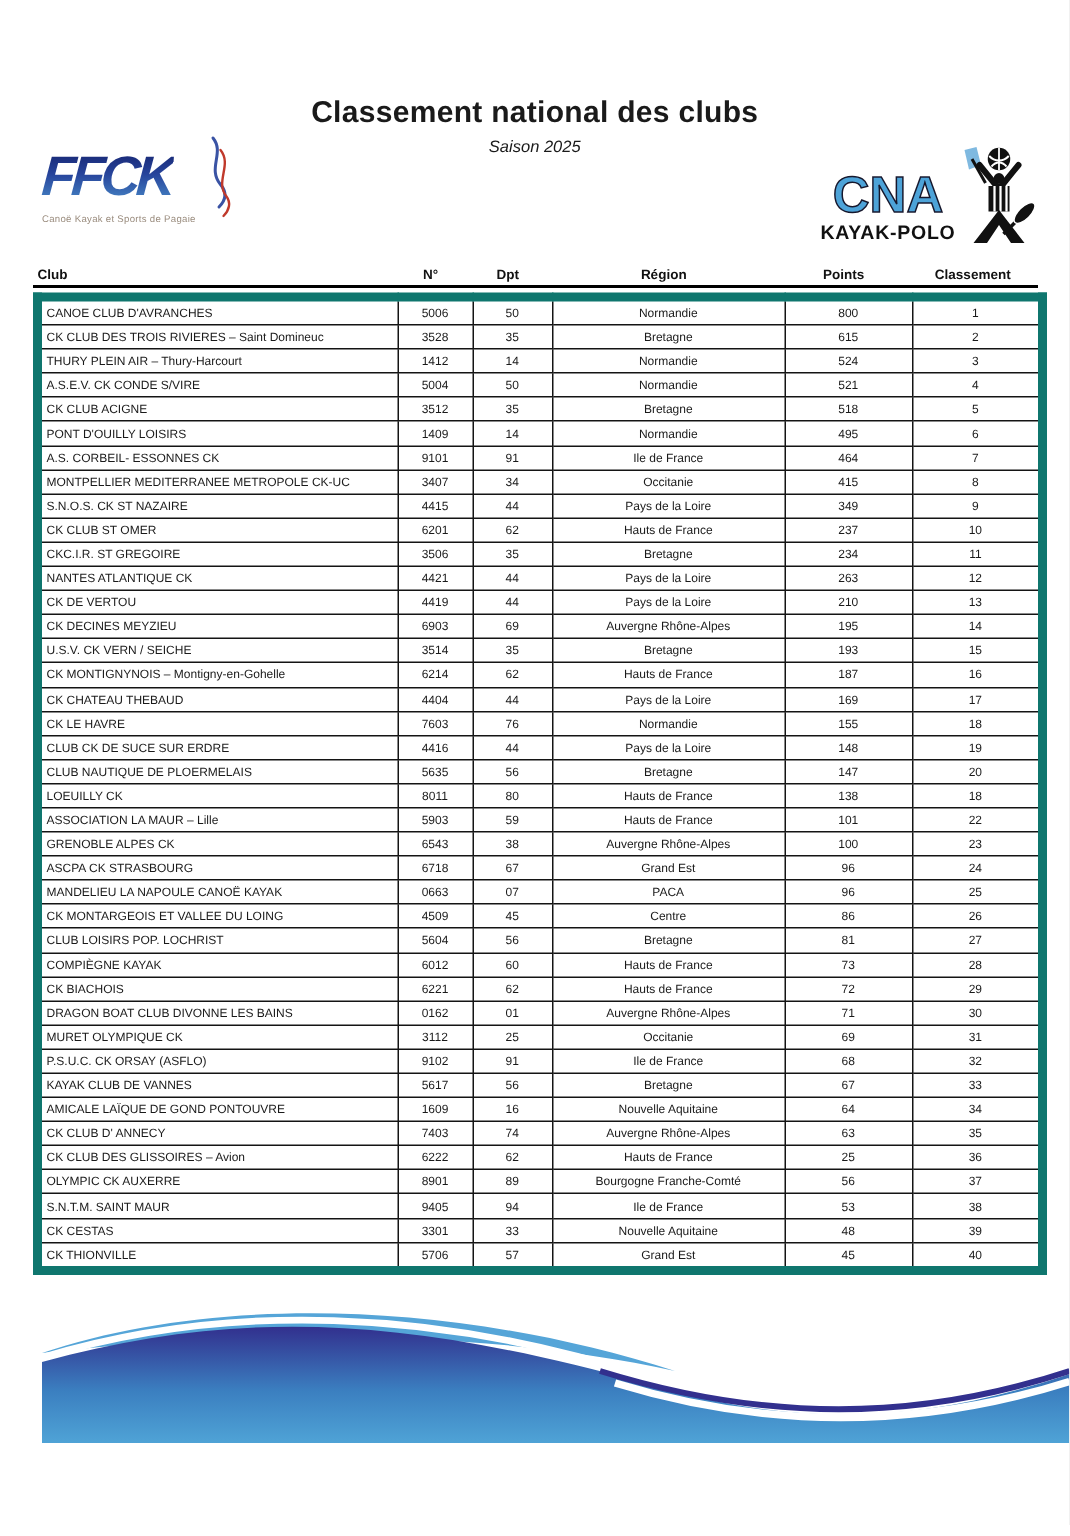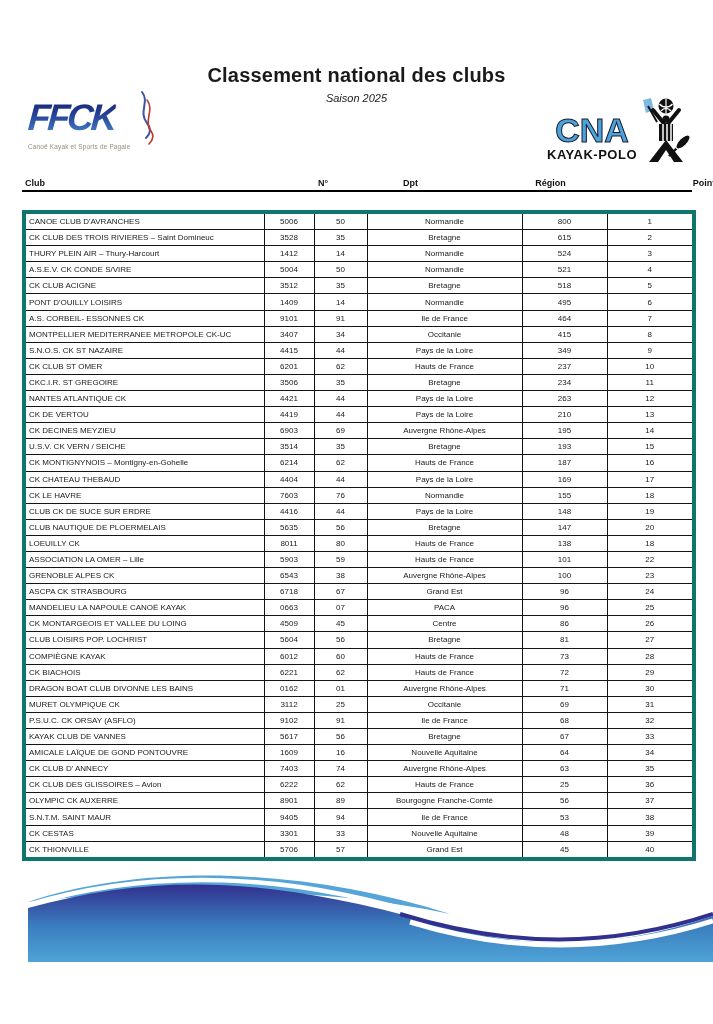--- a/index.html
+++ b/index.html
@@ -43,29 +43,28 @@
   .cna-sublabel{font-weight:bold;font-size:13px;letter-spacing:.5px;color:#111;margin-top:1px;white-space:nowrap;}
   .cna-figure{margin-left:2px;margin-bottom:2px;}
 
   
   .table-wrap{position:absolute;top:178px;left:22px;width:670px;}
   .tbl-header{
     display:grid;
     grid-template-columns:240px 50px 53px 155px 85px 87px;
     border-bottom:2.5px solid #000;
     padding-bottom:2px;
-    margin-bottom:18px;
-    gap:36px;
+    margin-bottom:3px;
   }
   .tbl-header .hcell{font-size:9px;font-weight:bold;text-align:center;}
   .tbl-header .hcell.left{text-align:left;padding-left:3px;}
 
   table.rank{
     width:670px;border-collapse:collapse;table-layout:fixed;
-    border:4px solid #0f766e;
+    border:6px solid #0f766e;
   }
   table.rank td{
     border:1px solid #141414;
     font-size:8px;
     height:15.1px;
     padding:0;
     text-align:center;
     white-space:nowrap;overflow:hidden;
     color:#1a1a1a;
   }
@@ -308,21 +307,21 @@
           </tr>
           <tr>
             <td class="col-club">LOEUILLY CK</td>
             <td class="col-num">8011</td>
             <td class="col-dpt">80</td>
             <td class="col-region">Hauts de France</td>
             <td class="col-points">138</td>
             <td class="col-rank">18</td>
           </tr>
           <tr>
-            <td class="col-club">ASSOCIATION LA OMER – Lille</td>
+            <td class="col-club">ASSOCIATION LA MAUR – Lille</td>
             <td class="col-num">5903</td>
             <td class="col-dpt">59</td>
             <td class="col-region">Hauts de France</td>
             <td class="col-points">101</td>
             <td class="col-rank">22</td>
           </tr>
           <tr>
             <td class="col-club">GRENOBLE ALPES CK</td>
             <td class="col-num">6543</td>
             <td class="col-dpt">38</td>

